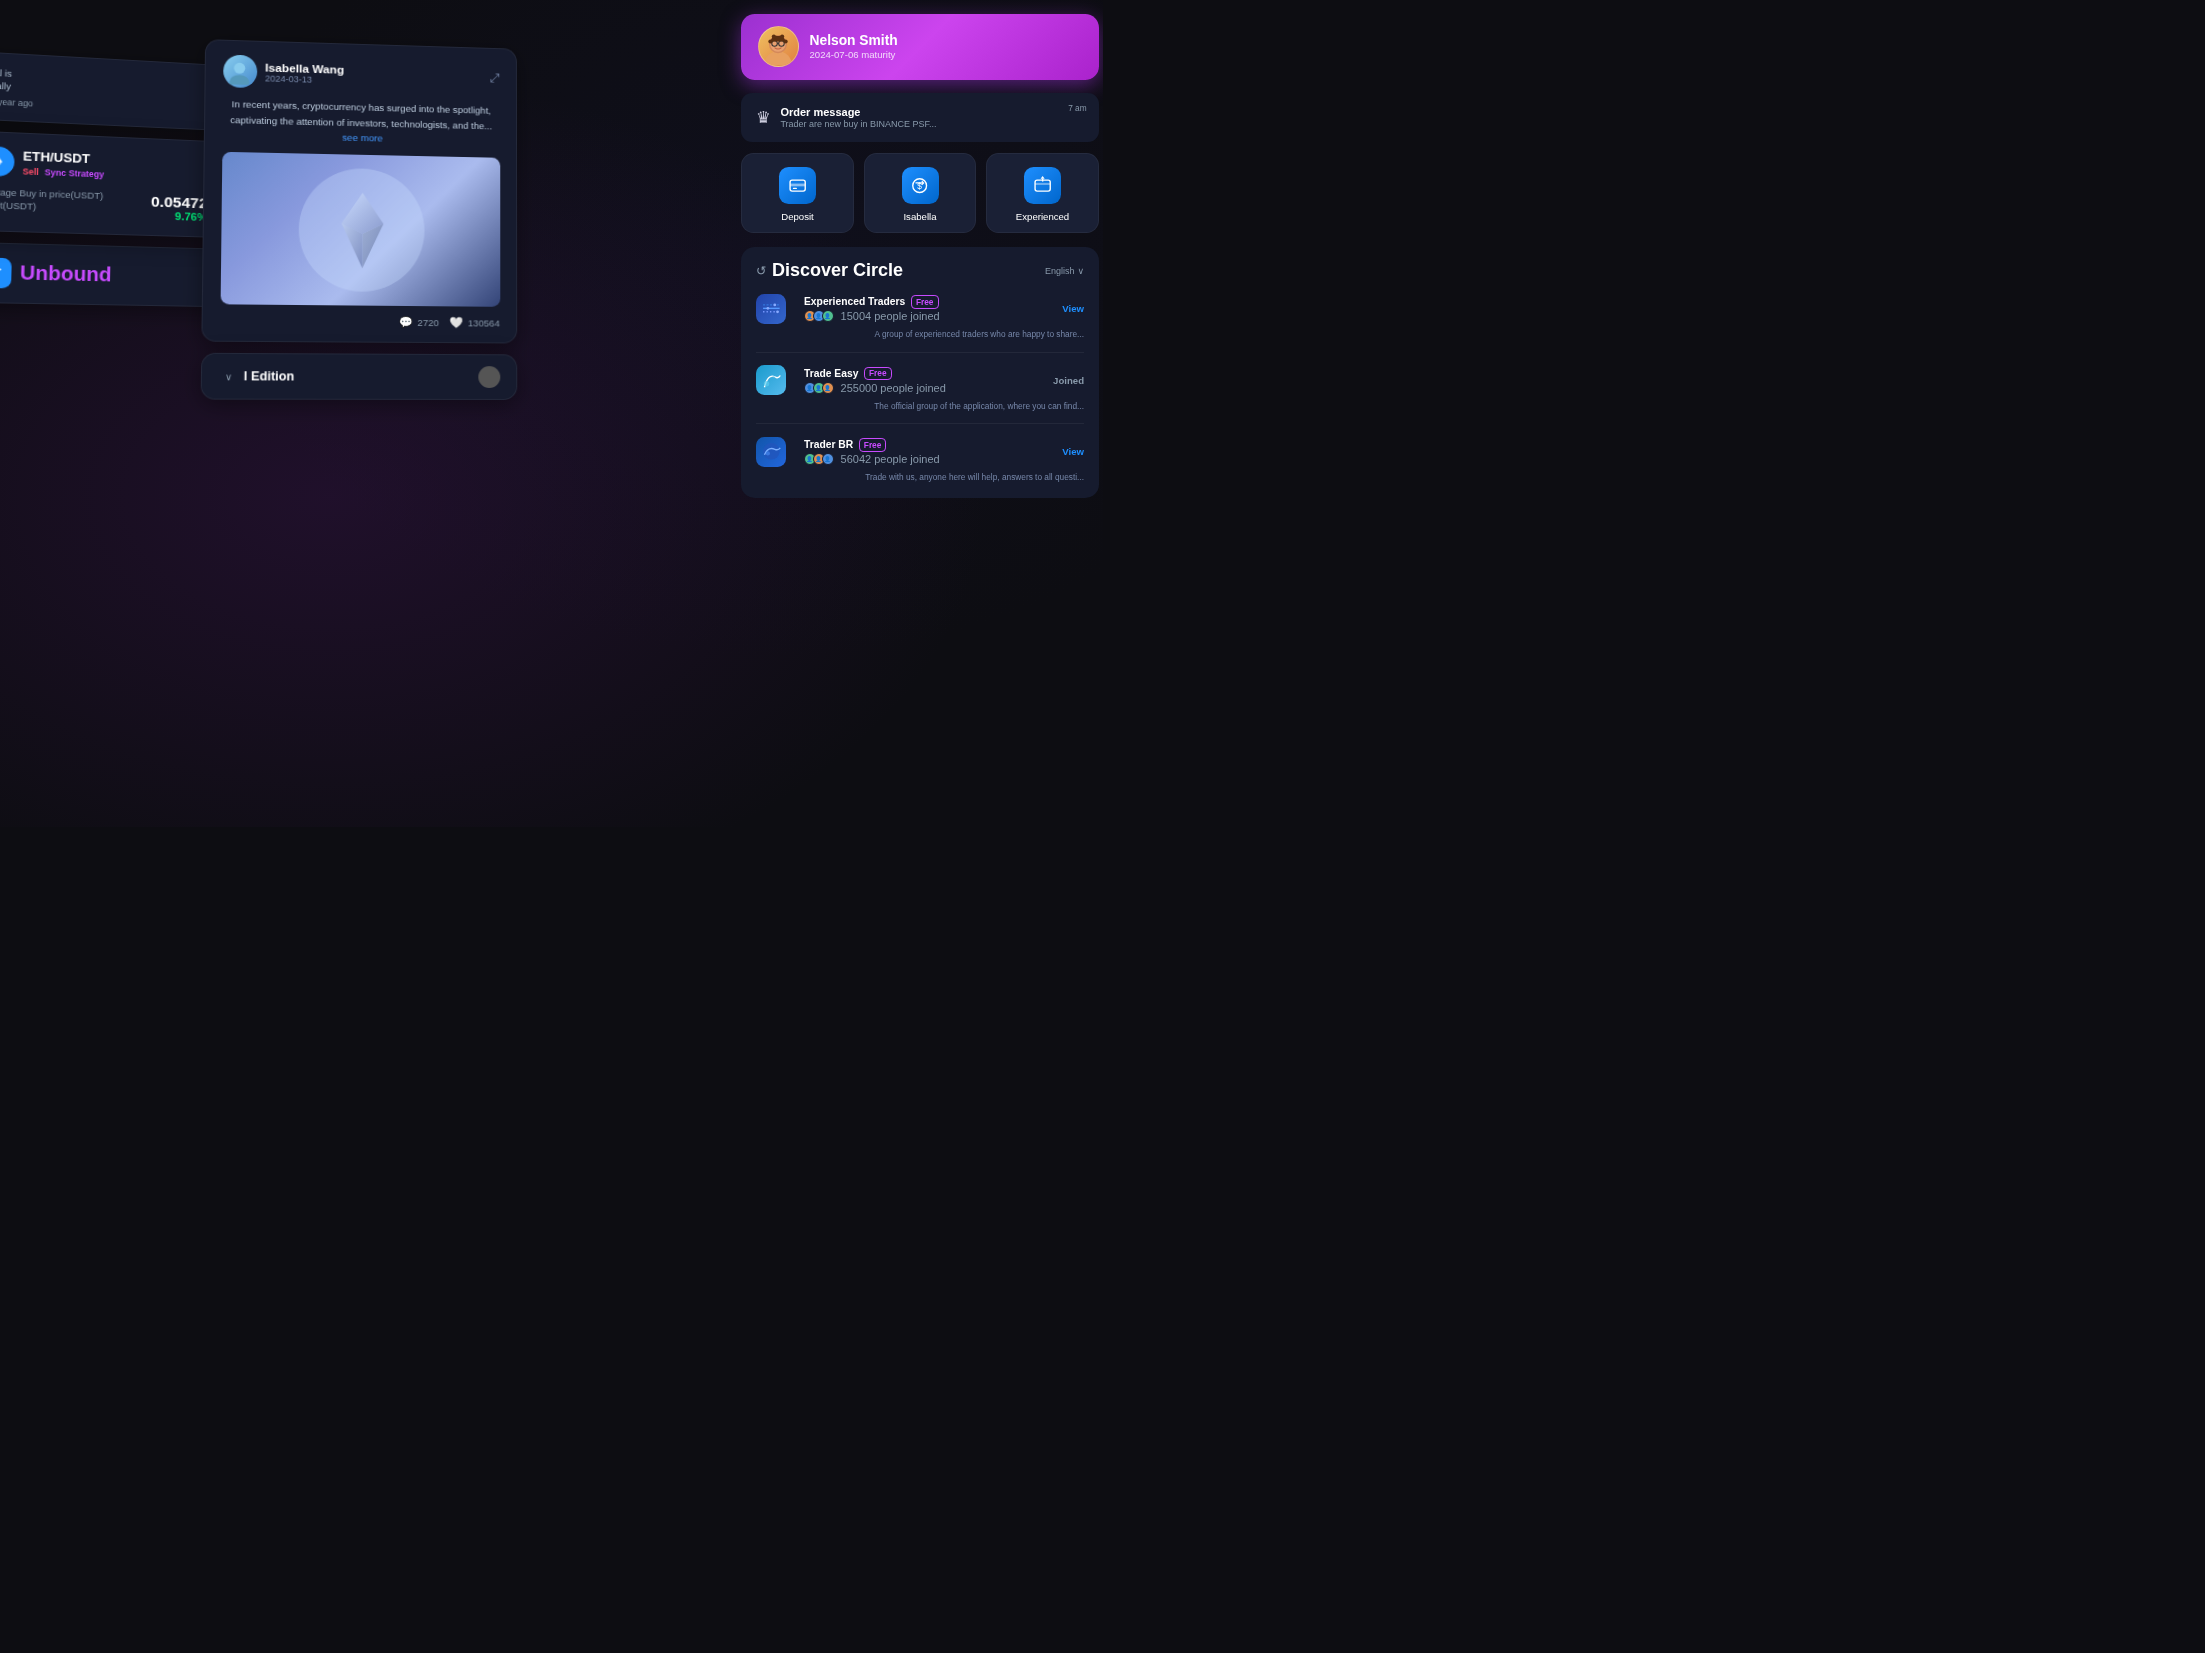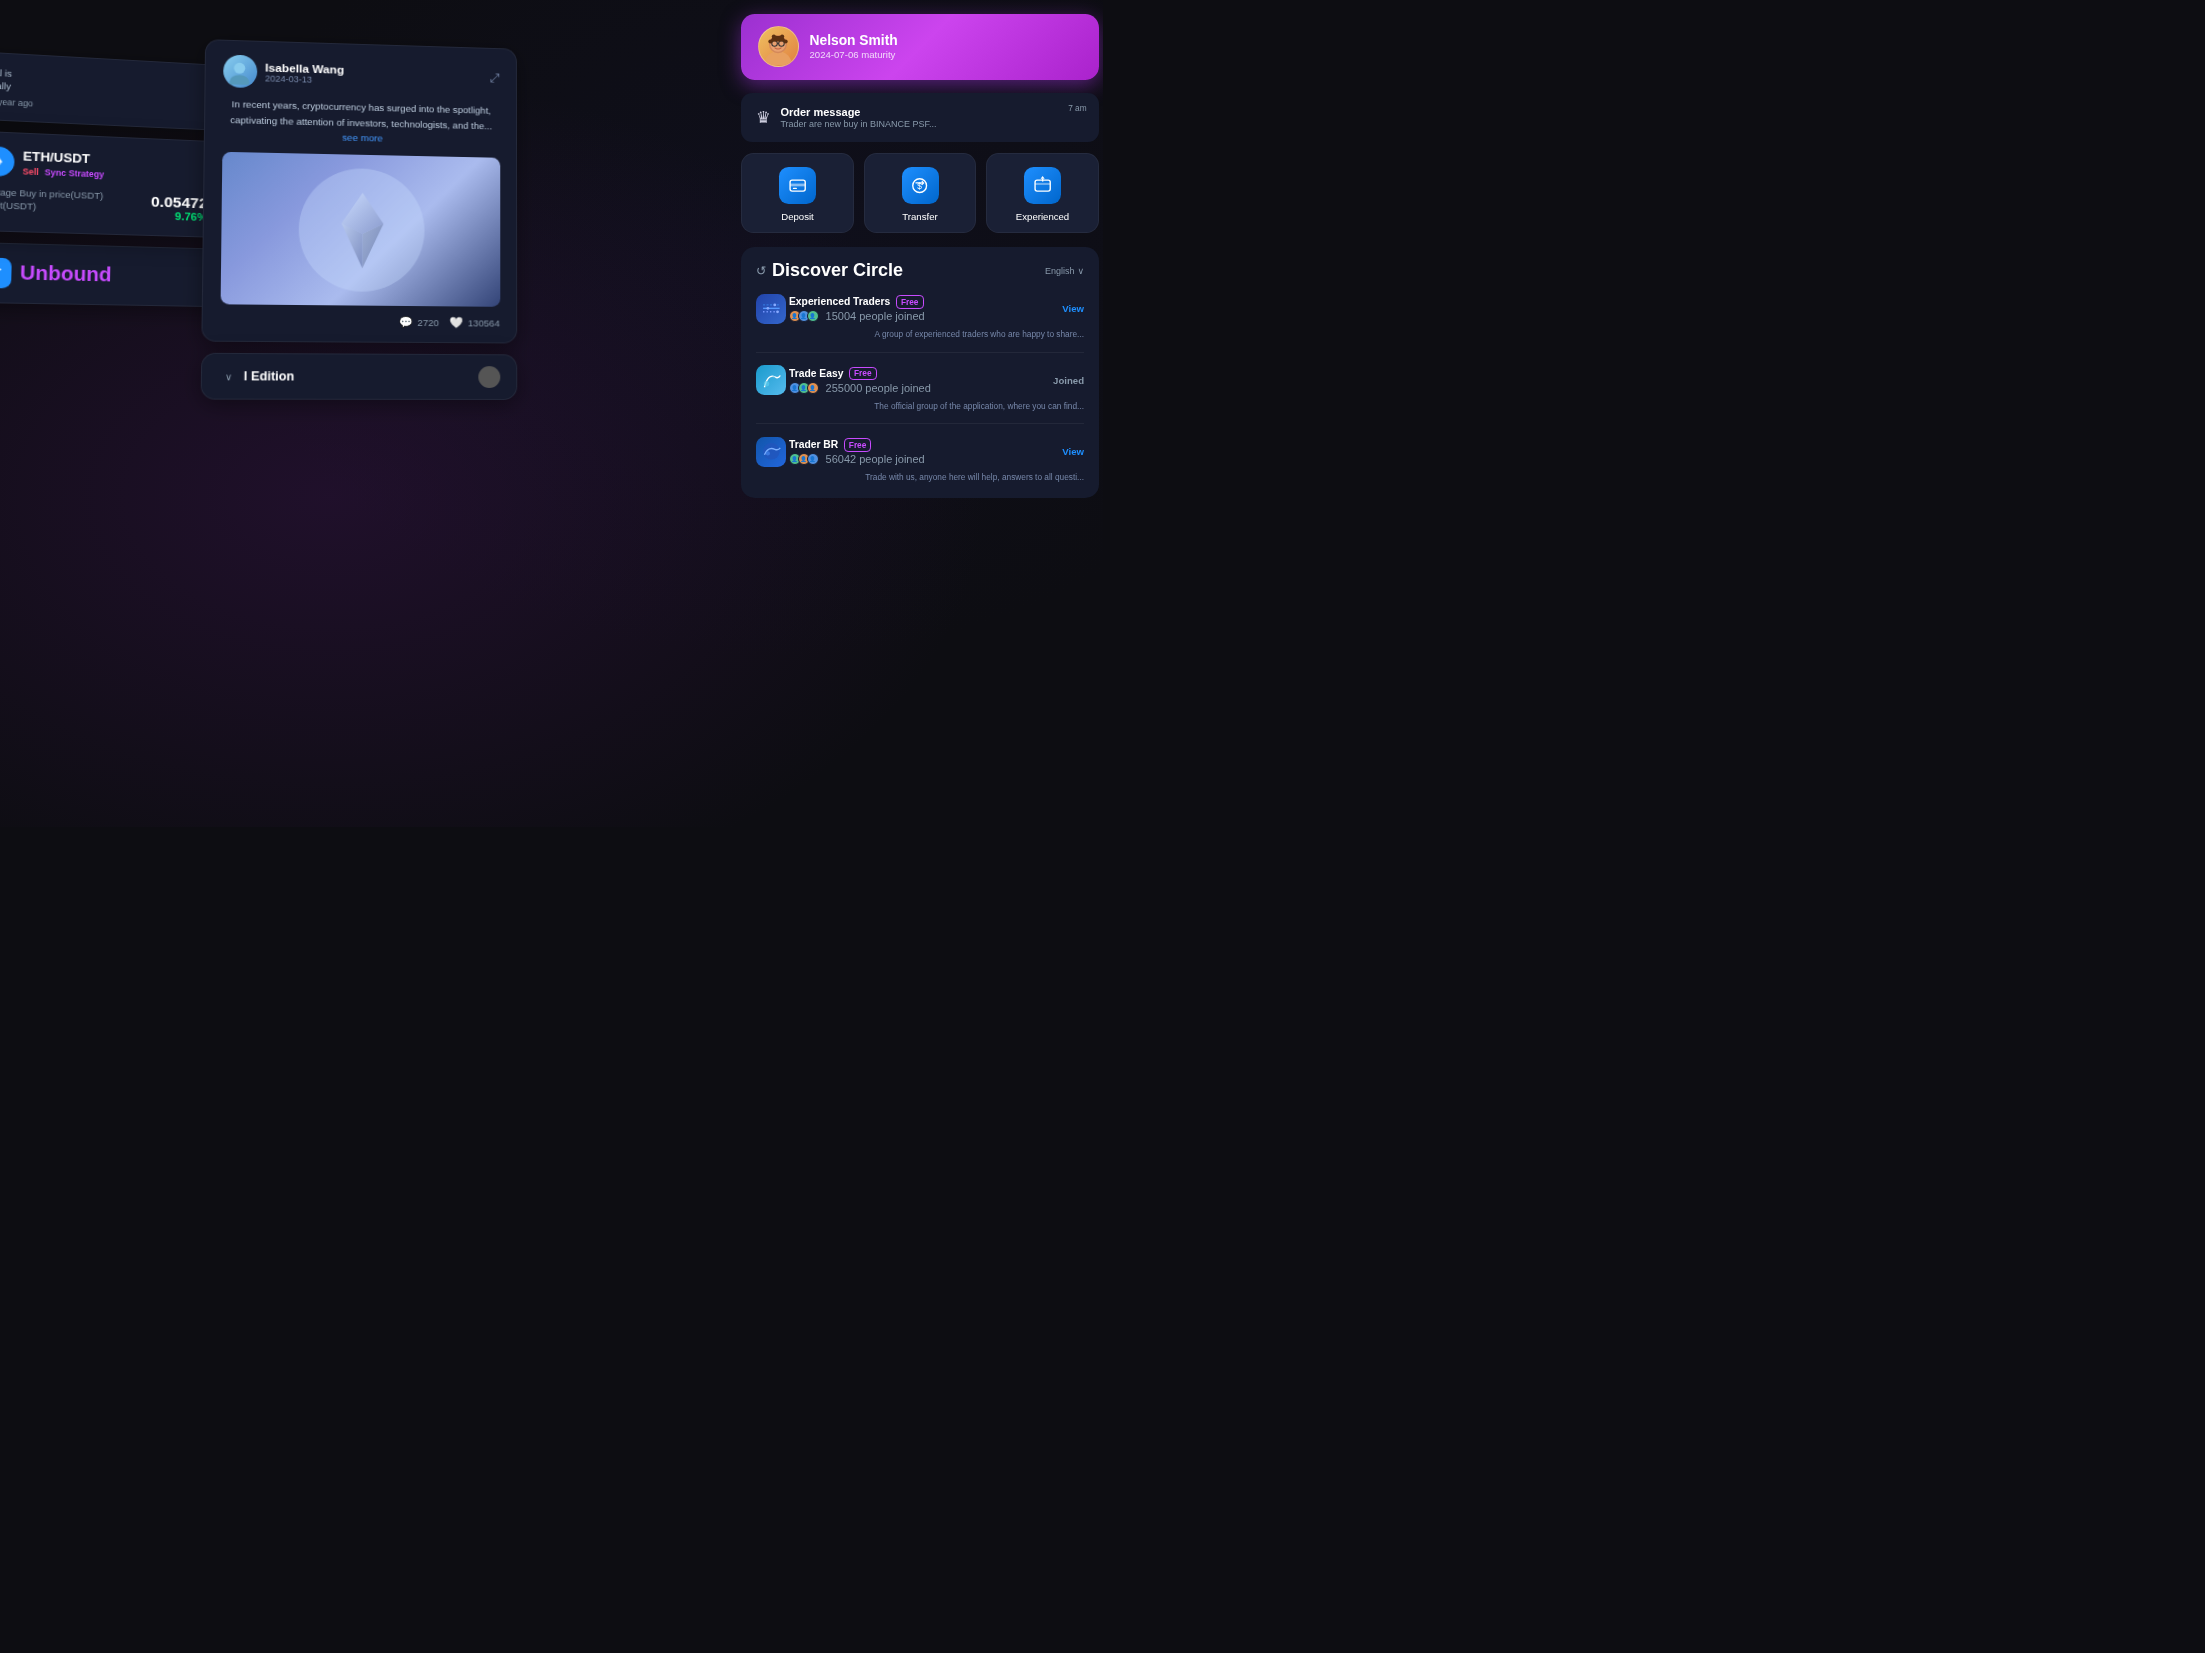--- a/index.html
+++ b/index.html
@@ -470,21 +470,21 @@
 
     .circle-item:last-child {
       margin-bottom: 0;
       padding-bottom: 0;
       border-bottom: none;
     }
 
     .circle-header {
       display: flex;
       align-items: center;
-      gap: 3px;
+      gap: 18px;
       margin-bottom: 5.5px;
     }
 
     .circle-icon {
       width: 30px;
       height: 30px;
       border-radius: 8.3px;
       background: linear-gradient(135deg, #2244aa, #3366cc);
       display: flex;
       align-items: center;
@@ -773,21 +773,21 @@
         <span class="action-label">Deposit</span>
       </div>
       <div class="action-btn">
         <div class="action-icon-wrap">
           <svg width="19.3" height="19.3" viewBox="0 0 28 28" fill="white" style="font-size:24px">
             <circle cx="14" cy="14" r="10" fill="none" stroke="white" stroke-width="2"></circle>
             <text x="14" y="19" text-anchor="middle" font-size="12" fill="white">$</text>
             <path d="M8 10 L20 10 M17 7 L20 10 L17 13" stroke="white" stroke-width="1.5" fill="none"></path>
           </svg>
         </div>
-        <span class="action-label">Transfer</span>
+        <span class="action-label">Isabella</span>
       </div>
       <div class="action-btn">
         <div class="action-icon-wrap">
           <svg width="19.3" height="19.3" viewBox="0 0 28 28" fill="white">
             <rect x="3" y="6" width="22" height="16" rx="3" fill="none" stroke="white" stroke-width="2"></rect>
             <rect x="3" y="10" width="22" height="3" fill="white" opacity="0.4"></rect>
             <line x1="14" y1="8" x2="14" y2="4" stroke="white" stroke-width="2"></line>
             <polygon points="11,4 17,4 14,0" fill="white"></polygon>
           </svg>
         </div>

